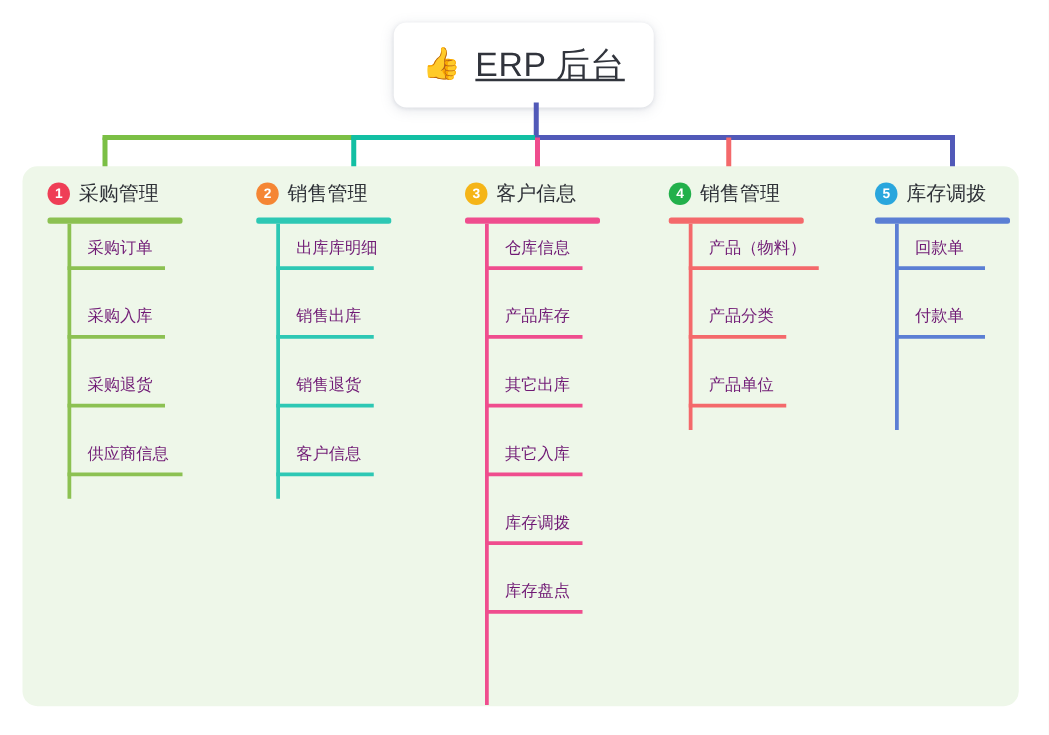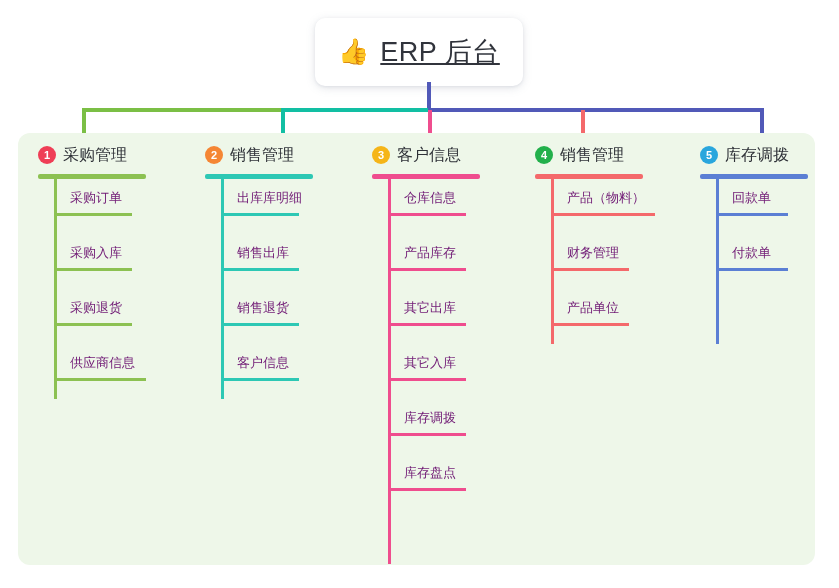--- a/index.html
+++ b/index.html
@@ -219,21 +219,21 @@
         <span class="col-title">销售管理</span>
       </div>
       <div class="head-rule" style="width: 108px; background: rgb(244, 105, 107);"></div>
       <div class="branch">
         <div class="trunk" style="background: rgb(244, 105, 107); height: 165px;"></div>
         <div class="item">
           <span class="item-label">产品（物料）</span>
           <div class="item-rule" style="width: 104px; background: rgb(244, 105, 107);"></div>
         </div>
         <div class="item">
-          <span class="item-label">财务管理</span>
+          <span class="item-label">产品分类</span>
           <div class="item-rule" style="width: 78px; background: rgb(244, 105, 107);"></div>
         </div>
         <div class="item">
           <span class="item-label">产品单位</span>
           <div class="item-rule" style="width: 78px; background: rgb(244, 105, 107);"></div>
         </div>
       </div>
     </div>
   <div class="col" id="col5">
       <div class="col-head">

